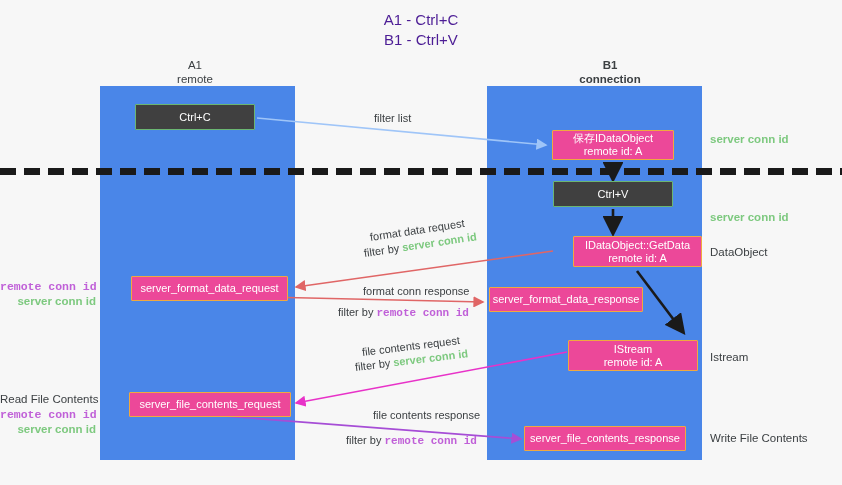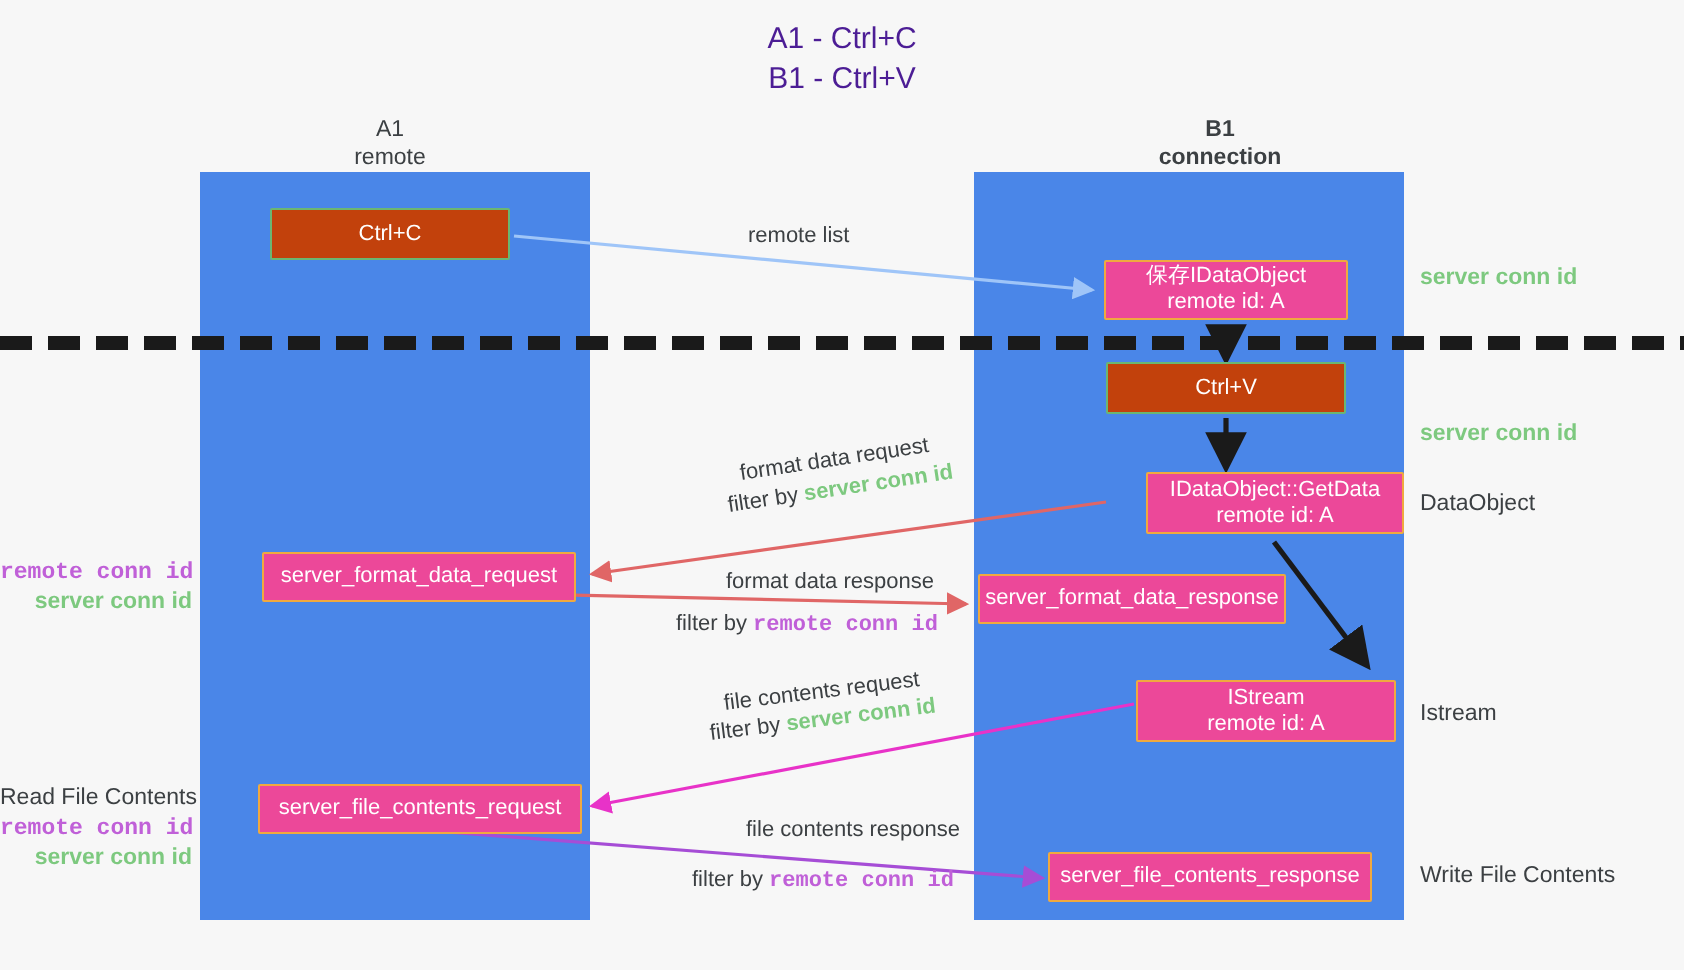--- a/index.html
+++ b/index.html
@@ -61,21 +61,21 @@
     color: #ffffff;
     font-size: 11px;
     line-height: 13px;
     border-radius: 1px;
   }
   .node.orange {
     background: #ec4899;
     border: 1px solid #f0a93f;
   }
   .node.green {
-    background: #c2410c;
+    background: #404040;
     border: 1px solid #6bb672;
   }
   .node .l2 {
     display: block;
   }
   .edge-label {
     position: absolute;
     font-size: 11px;
     line-height: 14px;
     color: #3c4043;
@@ -200,28 +200,28 @@
   </div>
 
   <div class="node orange" style="left:524px; top:426px; width:162px; height:25px;">
     <span>server_file_contents_response</span>
   </div>
 
   <div class="node orange" style="left:129px; top:392px; width:162px; height:25px;">
     <span>server_file_contents_request</span>
   </div>
 
-  <div class="edge-label" style="left:374px; top:111px;">remote list</div>
+  <div class="edge-label" style="left:374px; top:111px;">filter list</div>
 
   <div class="edge-label rot" style="left:370px; top:230px;">format data request</div>
   <div class="edge-label rot" style="left:364px; top:246px;">
     <span>filter by </span><span class="conn server">server conn id</span>
   </div>
 
-  <div class="edge-label" style="left:363px; top:284px;">format data response</div>
+  <div class="edge-label" style="left:363px; top:284px;">format conn response</div>
   <div class="edge-label" style="left:338px; top:305px;">
     <span>filter by </span><span class="conn remote">remote conn id</span>
   </div>
 
   <div class="edge-label rot-up" style="left:362px; top:345px;">file contents request</div>
   <div class="edge-label rot-up" style="left:355px; top:360px;">
     <span>filter by </span><span class="conn server">server conn id</span>
   </div>
 
   <div class="edge-label" style="left:373px; top:408px;">file contents response</div>

